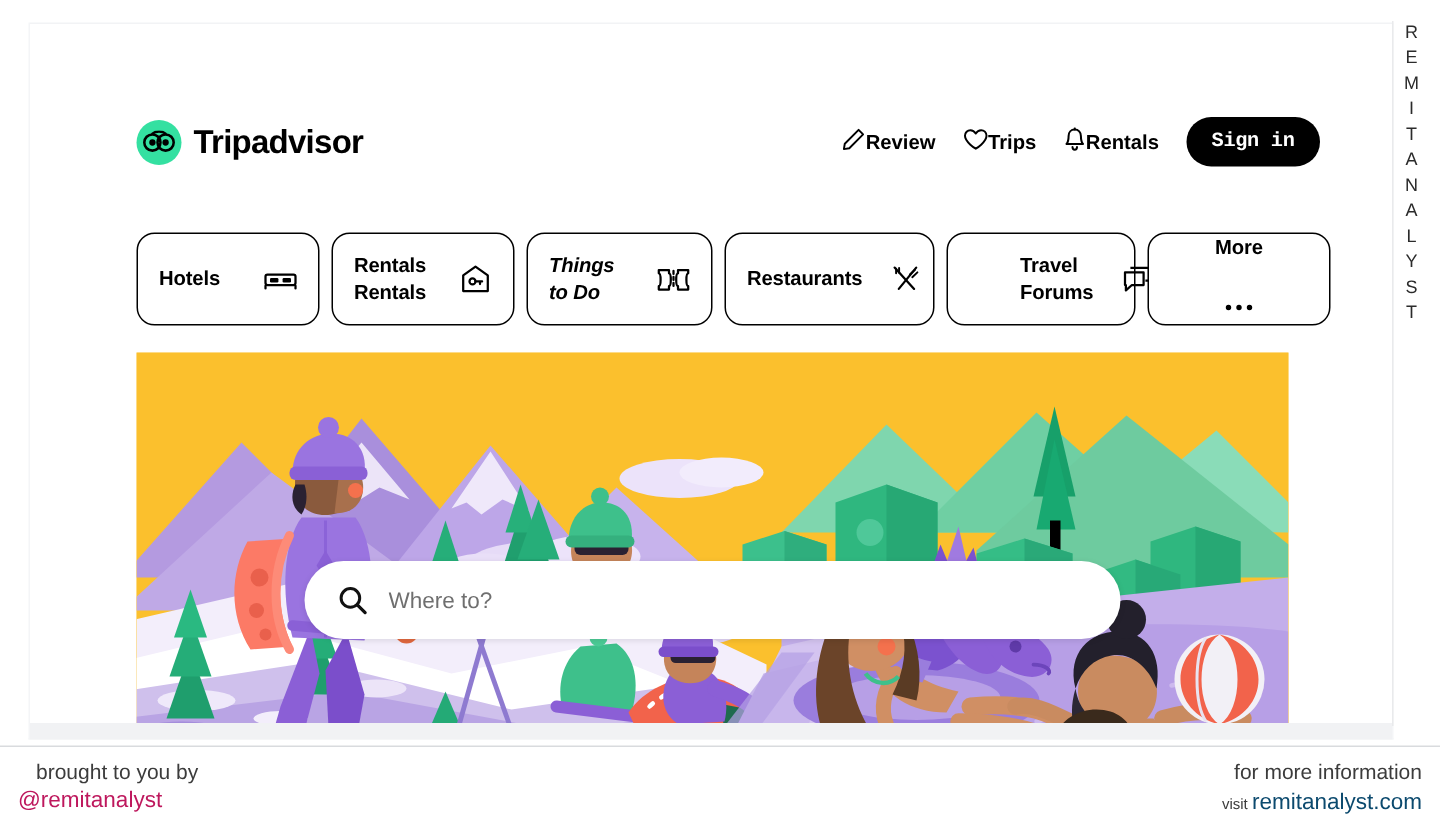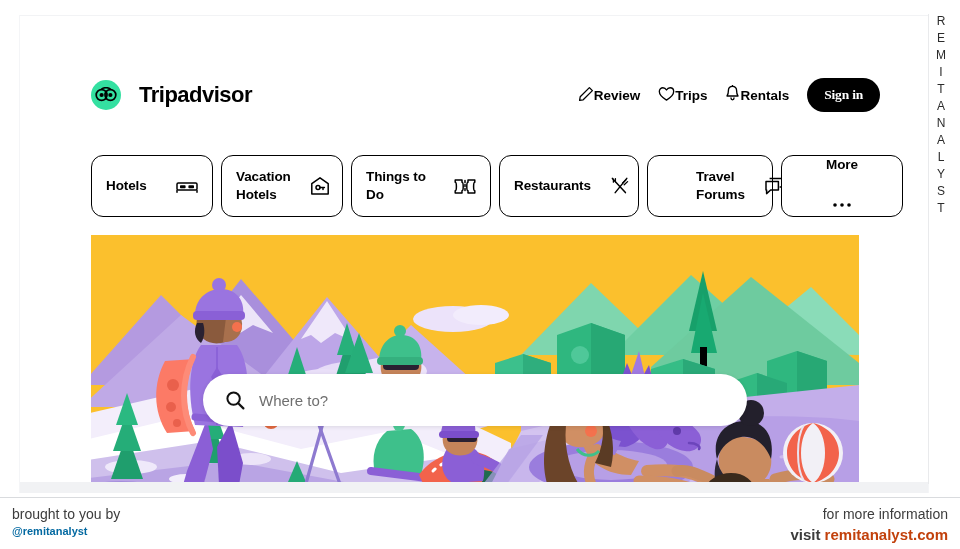--- a/index.html
+++ b/index.html
@@ -109,21 +109,21 @@
     width: 908px;
     height: 56px;
   }
 
   .logo {
     position: absolute;
     left: 71px;
     top: 10px;
     display: flex;
     align-items: center;
-    gap: 18px;
+    gap: 8px;
     cursor: pointer;
   }
   .logo-mark {
     width: 30px;
     height: 30px;
     border-radius: 50%;
     background: #34e0a1;
     display: flex;
     align-items: center;
     justify-content: center;
@@ -156,21 +156,21 @@
   }
   .signin-btn {
     background: #000;
     color: #fff;
     border: none;
     border-radius: 999px;
     font-size: 13.5px;
     font-weight: 700;
     padding: 9px 17px;
     cursor: pointer;
-    font-family: Liberation Serif, serif;
+    font-family: Liberation Mono, monospace;
     letter-spacing: -0.2px;
   }
 
   
   .cat-row {
     position: absolute;
     left: 71px;
     top: 139px;
     display: flex;
     gap: 8px;
@@ -199,21 +199,21 @@
   .cat-icon {
     flex: 0 0 auto;
     display: flex;
     align-items: center;
     justify-content: center;
     width: 22px;
     height: 22px;
   }
   .pill-hotels   { width: 122px; }
   .pill-vacation { width: 122px; }
-  .pill-things   { width: 140px; }
+  .pill-things   { width: 124px; font-style: italic; }
   .pill-rest     { width: 140px; }
   .pill-forums   { width: 126px; padding-left: 48px; }
   .pill-more     { width: 122px; flex-direction: column; }
 
   
   .hero {
     position: absolute;
     left: 71px;
     top: 219px;
     width: 768px;
@@ -277,24 +277,24 @@
     top: 7px;
     line-height: 1.38;
   }
   .footer-right {
     position: absolute;
     right: 12px;
     top: 7px;
     text-align: right;
     line-height: 1.38;
   }
-  .f-light { font-size: 14px; color: #3c3c3c; font-weight: 400; display:block; }
-  .f-bold  { font-size: 11px; color: #0369a1; font-weight: 700; display:block; }
-  .f-inline-light { font-size: 15px; color: #3c3c3c; font-weight: 700; margin-left: 36px; }
-  .f-inline-bold  { font-size: 15px; color: #c2410c; font-weight: 700; }
+  .f-light { font-size: 14px; color: #3c3c3c; font-weight: 400; display:block;margin-left:12px; }
+  .f-bold  { font-size: 15px; color: #be185d; font-weight: 400; display:block; }
+  .f-inline-light { font-size: 10px; color: #3c3c3c; font-weight: 400; margin-left: 36px; }
+  .f-inline-bold  { font-size: 15px; color: #0c4a6e; font-weight: 400; }
 </style>
 </head>
 <body>
 
 <div id="page">
 
   <div class="ghost-strip"></div>
   <div class="ghost-row">&nbsp;</div>
   <div class="viewport-frame"></div>
 
@@ -363,21 +363,21 @@
           <svg width="22" height="16" viewBox="0 0 22 16" aria-hidden="true">
             <rect x="1" y="5" width="20" height="7" rx="1.3" fill="none" stroke="#000" stroke-width="1.5"></rect>
             <rect x="4" y="7.3" width="5.6" height="3" rx="0.8" fill="#000"></rect>
             <rect x="12.4" y="7.3" width="5.6" height="3" rx="0.8" fill="#000"></rect>
             <path d="M1 12.5 L1 14.3 M21 12.5 L21 14.3" stroke="#000" stroke-width="1.5" stroke-linecap="round"></path>
           </svg>
         </span>
       </div>
 
       <div class="cat-pill pill-vacation">
-        <span class="cat-label">Vacation Hotels</span>
+        <span class="cat-label">Rentals Rentals</span>
         <span class="cat-icon">
           <svg width="20" height="20" viewBox="0 0 20 20" aria-hidden="true">
             <path d="M10 1.8 L18.2 7.6 L18.2 18 L1.8 18 L1.8 7.6 Z" fill="none" stroke="#000" stroke-width="1.5" stroke-linejoin="round"></path>
             <circle cx="8" cy="11.6" r="2" fill="none" stroke="#000" stroke-width="1.5"></circle>
             <path d="M10 11.6 L14.4 11.6 M13 11.6 L13 13.4" stroke="#000" stroke-width="1.5" stroke-linecap="round"></path>
           </svg>
         </span>
       </div>
 
       <div class="cat-pill pill-things">

